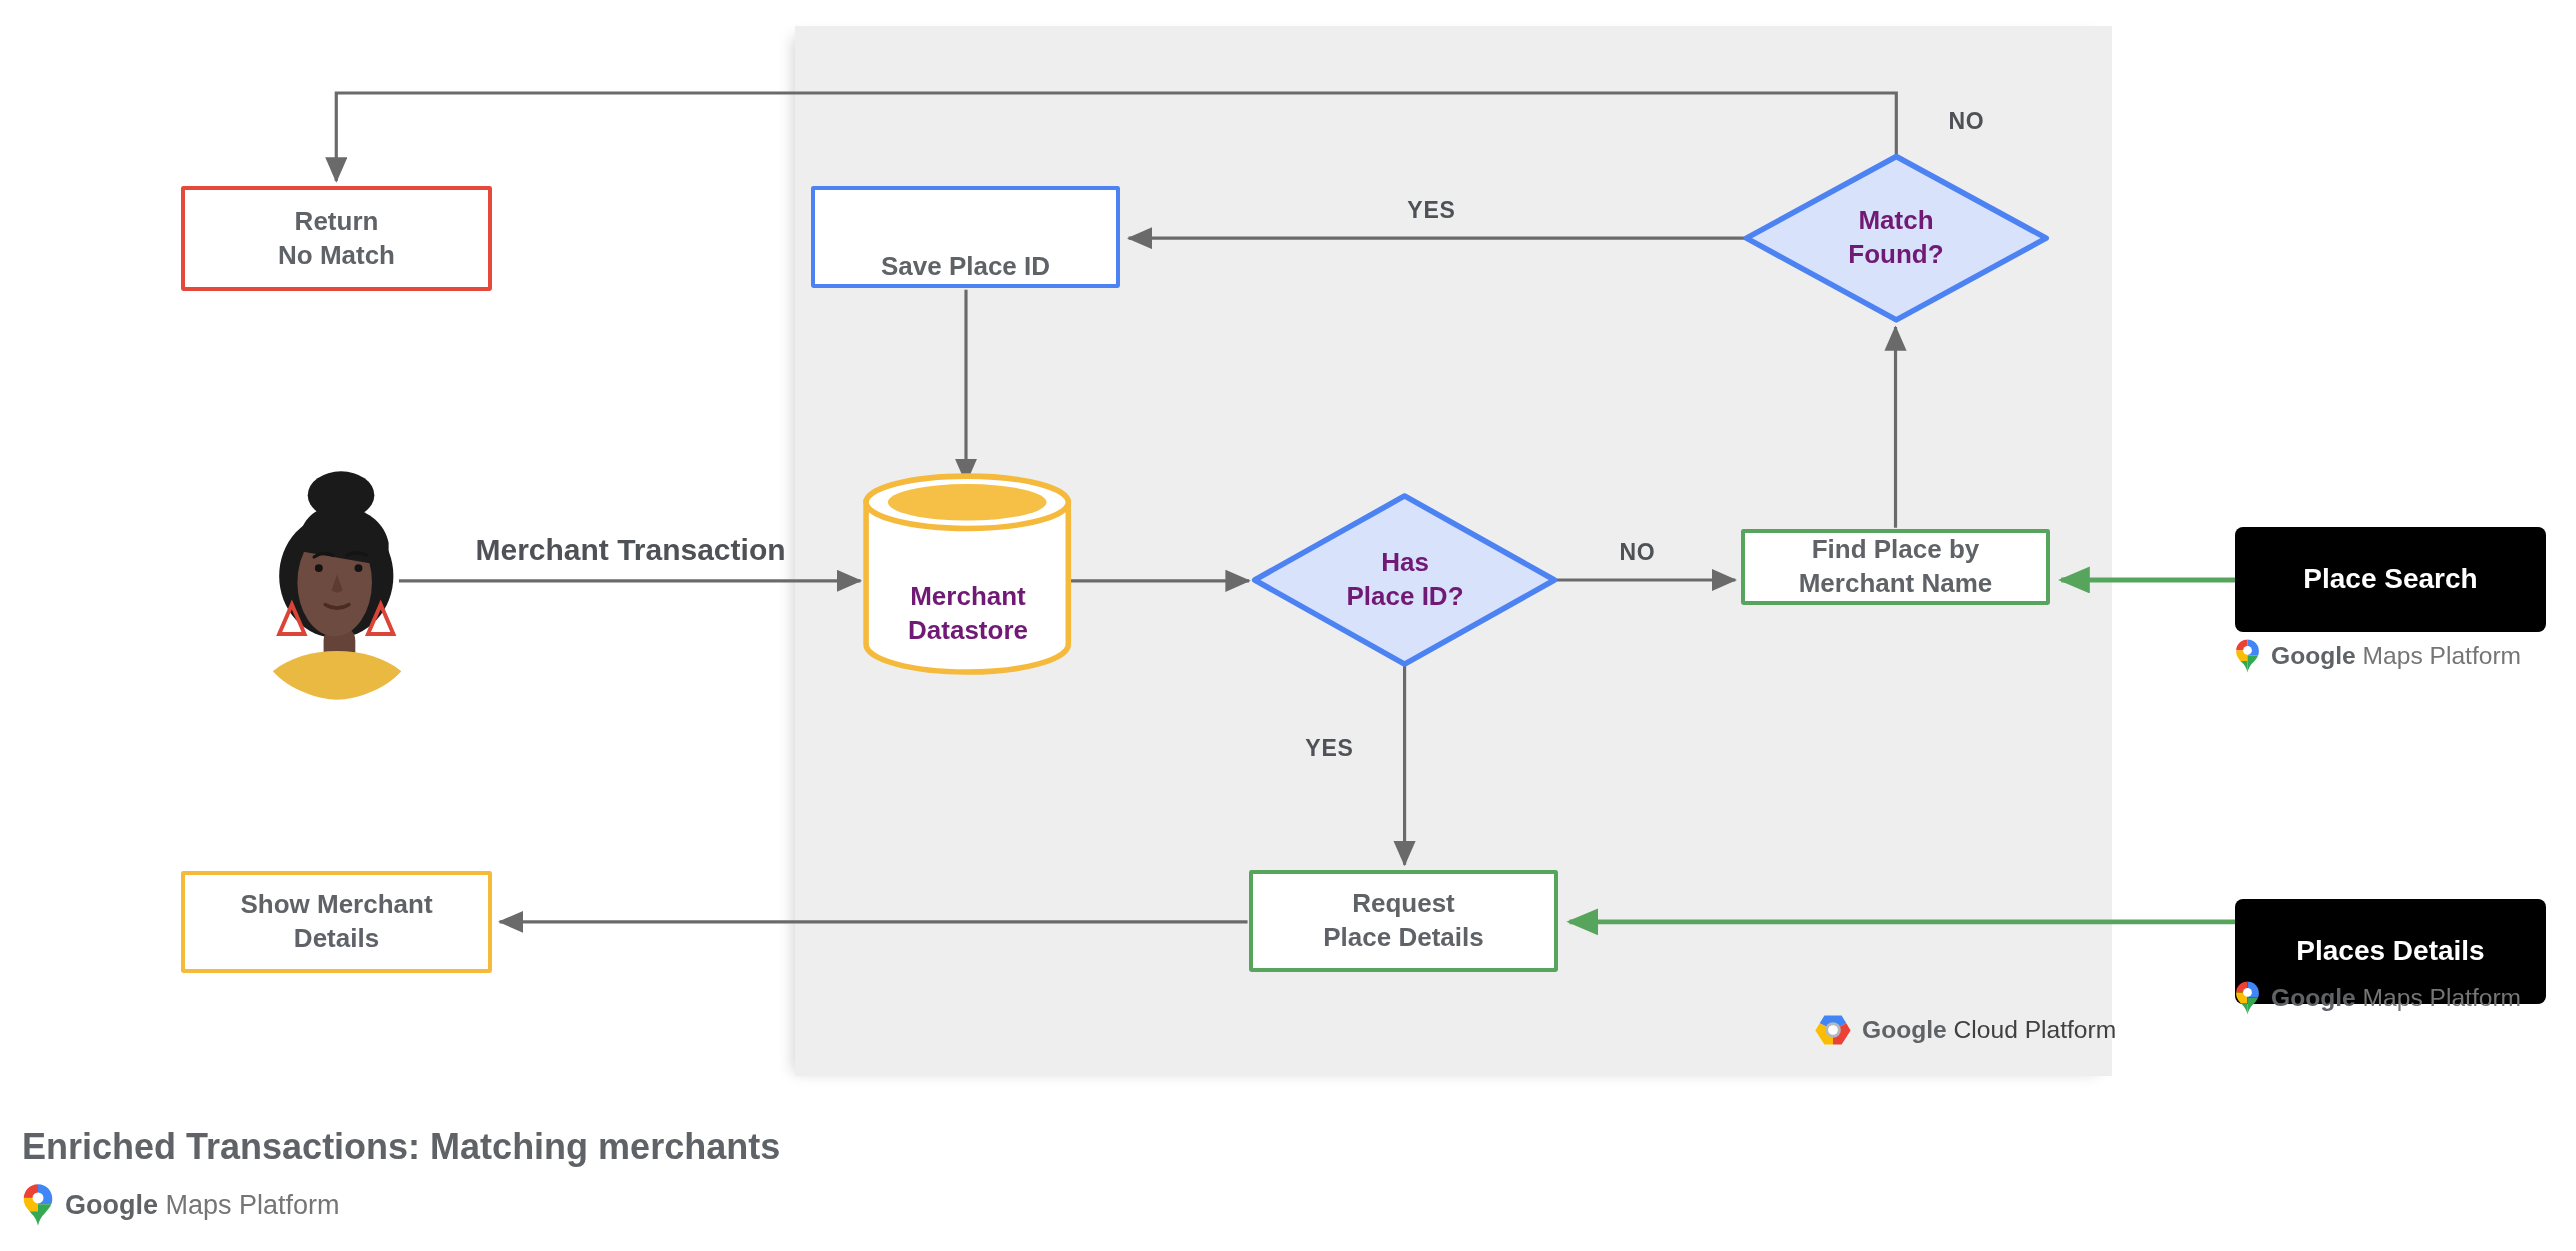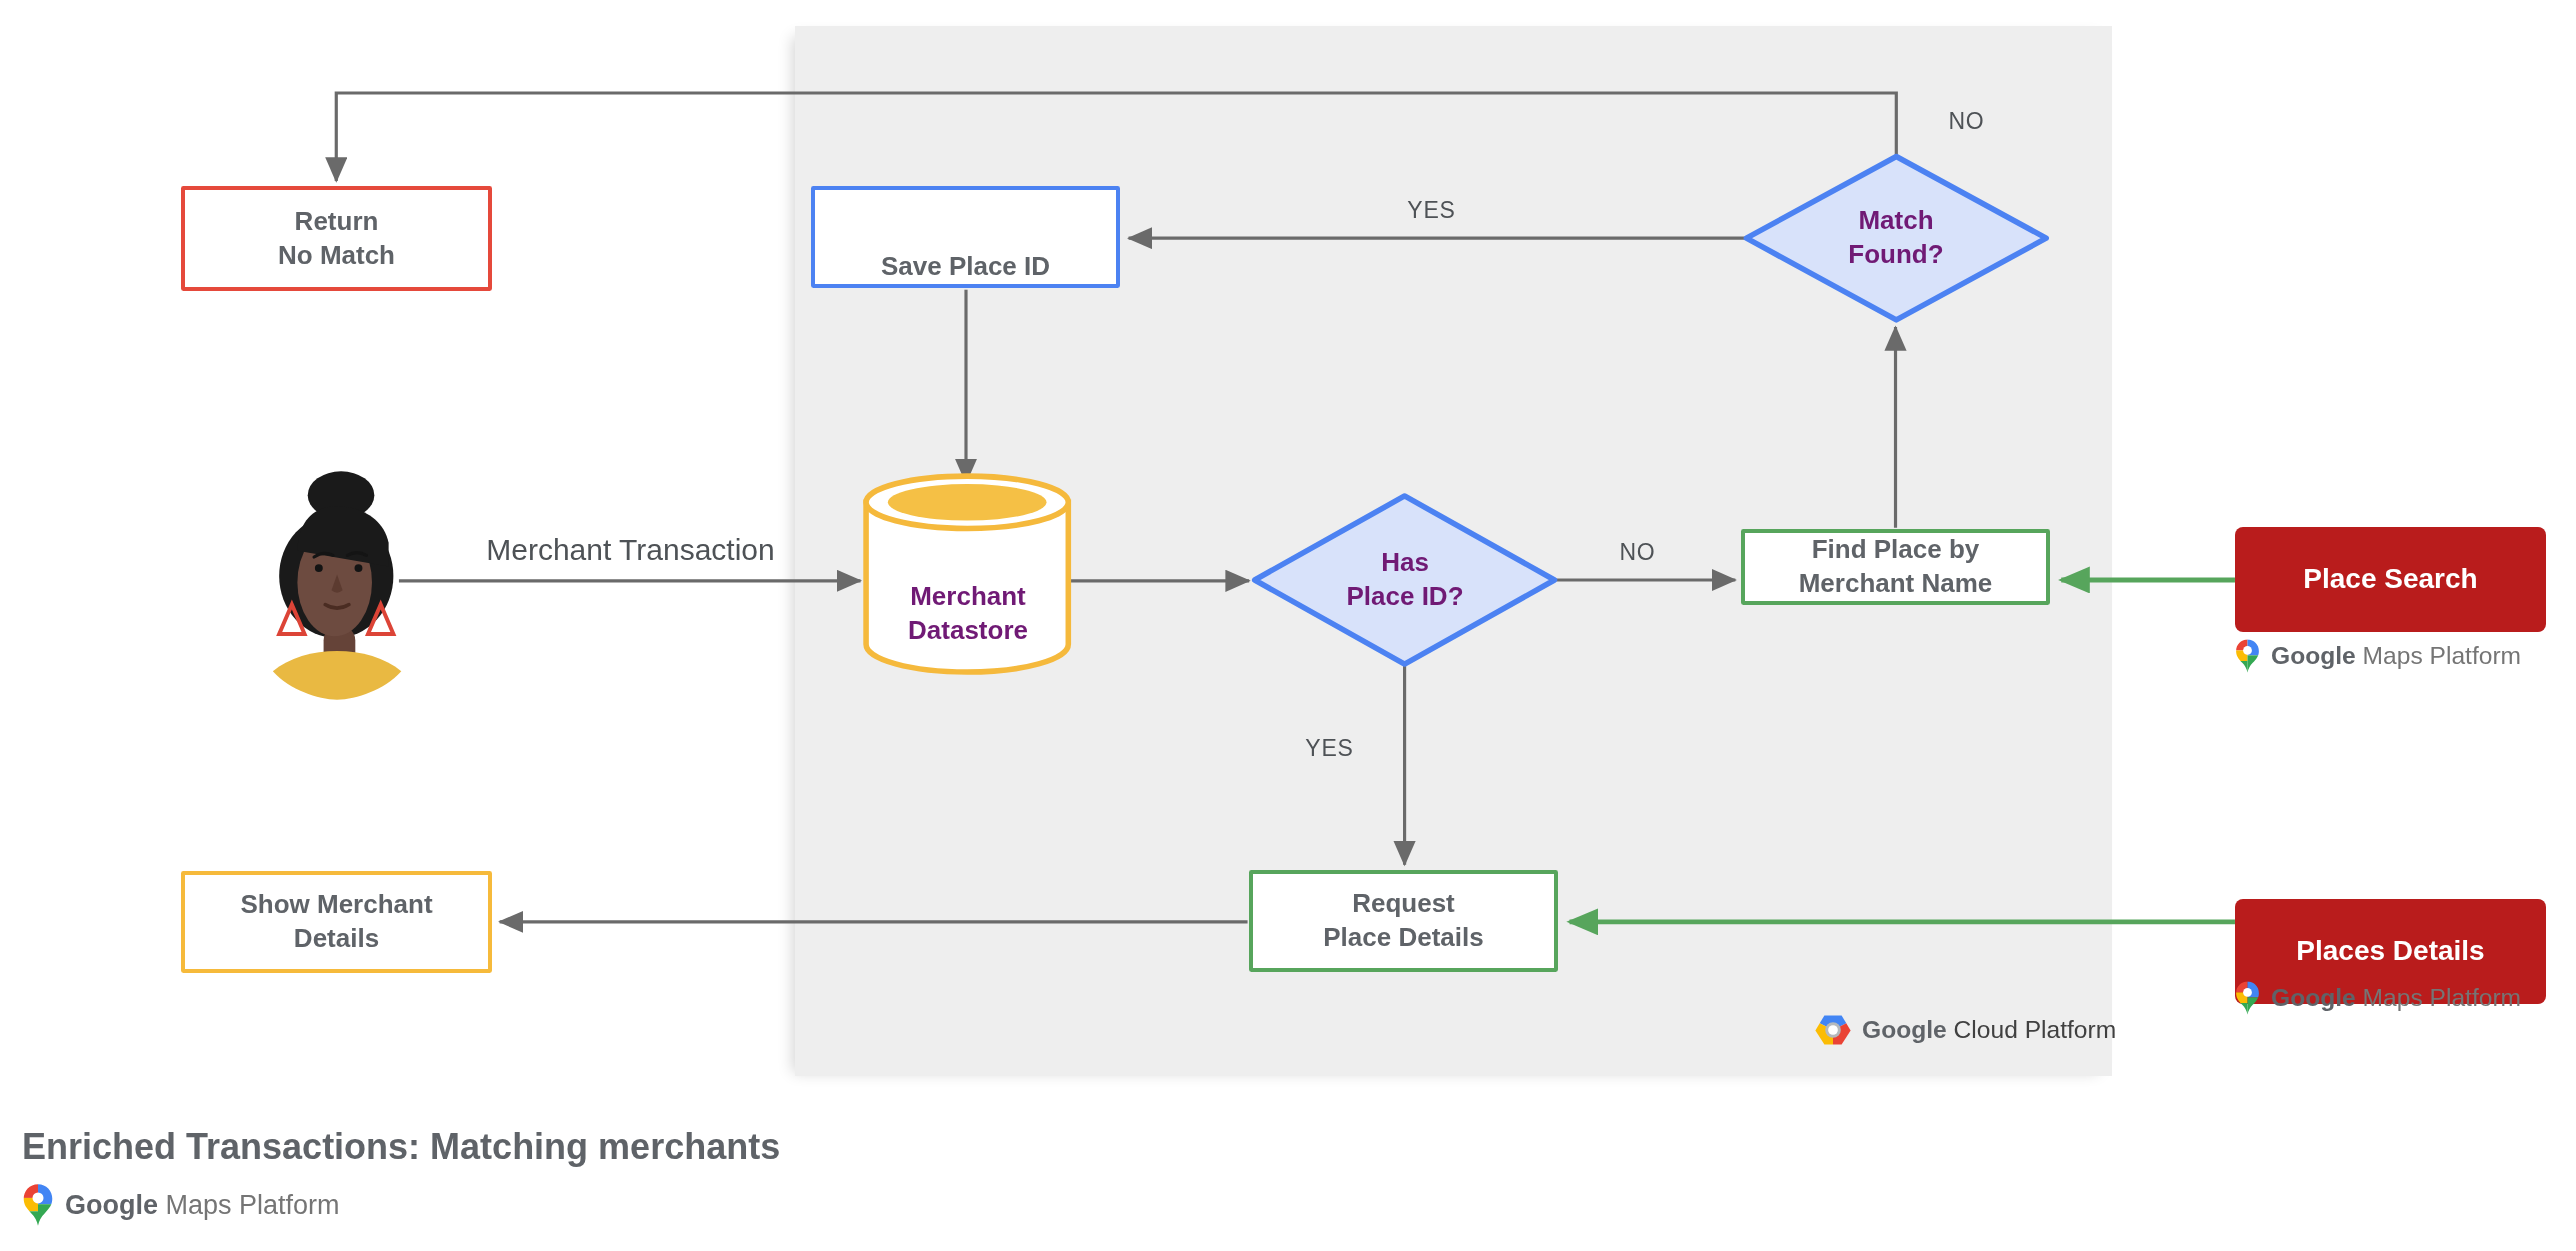--- a/index.html
+++ b/index.html
@@ -8,22 +8,22 @@
   .panel{position:absolute;left:795px;top:26px;width:1317px;height:1050px;background:#eeeeee;
          box-shadow:-8px 3.2px 14.3px -6.3px rgba(0,0,0,0.18);z-index:0;}
   svg.layer{position:absolute;left:0;top:0;z-index:1;}
   .node{position:absolute;box-sizing:border-box;background:#ffffff;display:flex;flex-direction:column;
         justify-content:center;align-items:center;z-index:2;border-radius:2.4px;
         font-weight:bold;font-size:26px;line-height:1.3;color:#5f6368;text-align:center;}
   .node.red{border:4.8px solid #e5493b;}
   .node.blue{border:4.8px solid #4c82f2;justify-content:flex-end;}
   .node.yellow{border:4.8px solid #f6ba3b;}
   .node.green{border:4.8px solid #57a55c;}
-  .node.fill-green{background:#b91c1c;border:none;border-radius:8px;color:#ffffff;font-size:28px;}
-  .free-label{position:absolute;z-index:2;font-weight:normal;color:#4e5256;text-align:center;}
+  .node.fill-green{background:#000000;border:none;border-radius:8px;color:#ffffff;font-size:28px;}
+  .free-label{position:absolute;z-index:2;font-weight:bold;color:#4e5256;text-align:center;}
   .edge-tag{font-size:23px;letter-spacing:0.8px;width:95px;}
   .dia-label{position:absolute;z-index:2;font-weight:bold;font-size:26px;line-height:1.3;
              color:#701a75;text-align:center;width:238px;}
   .logo-row{position:absolute;z-index:2;display:flex;align-items:center;gap:11px;}
   .logo-row .g{font-weight:bold;color:#5f6368;}
   .logo-row .p{font-weight:normal;color:#757575;}
   .logo-text{font-size:24.6px;white-space:nowrap;}
   .logo-text.big{font-size:27px;}
   #title{position:absolute;left:22px;top:1126px;z-index:2;font-size:36px;font-weight:bold;color:#5f6368;}
 </style>

